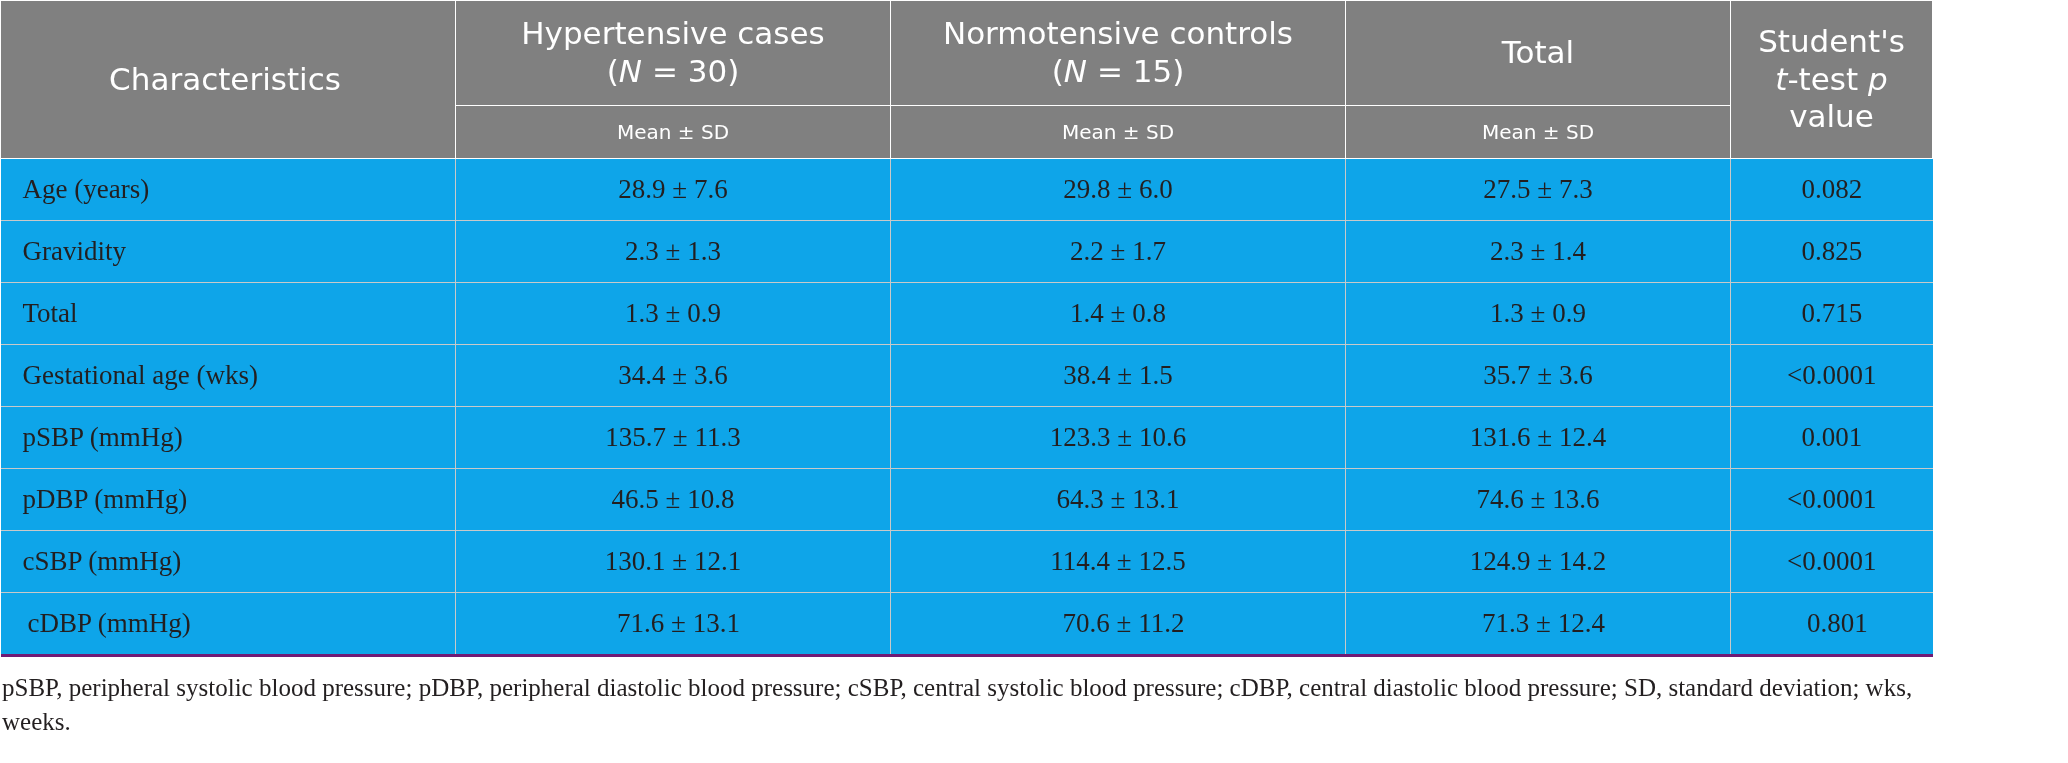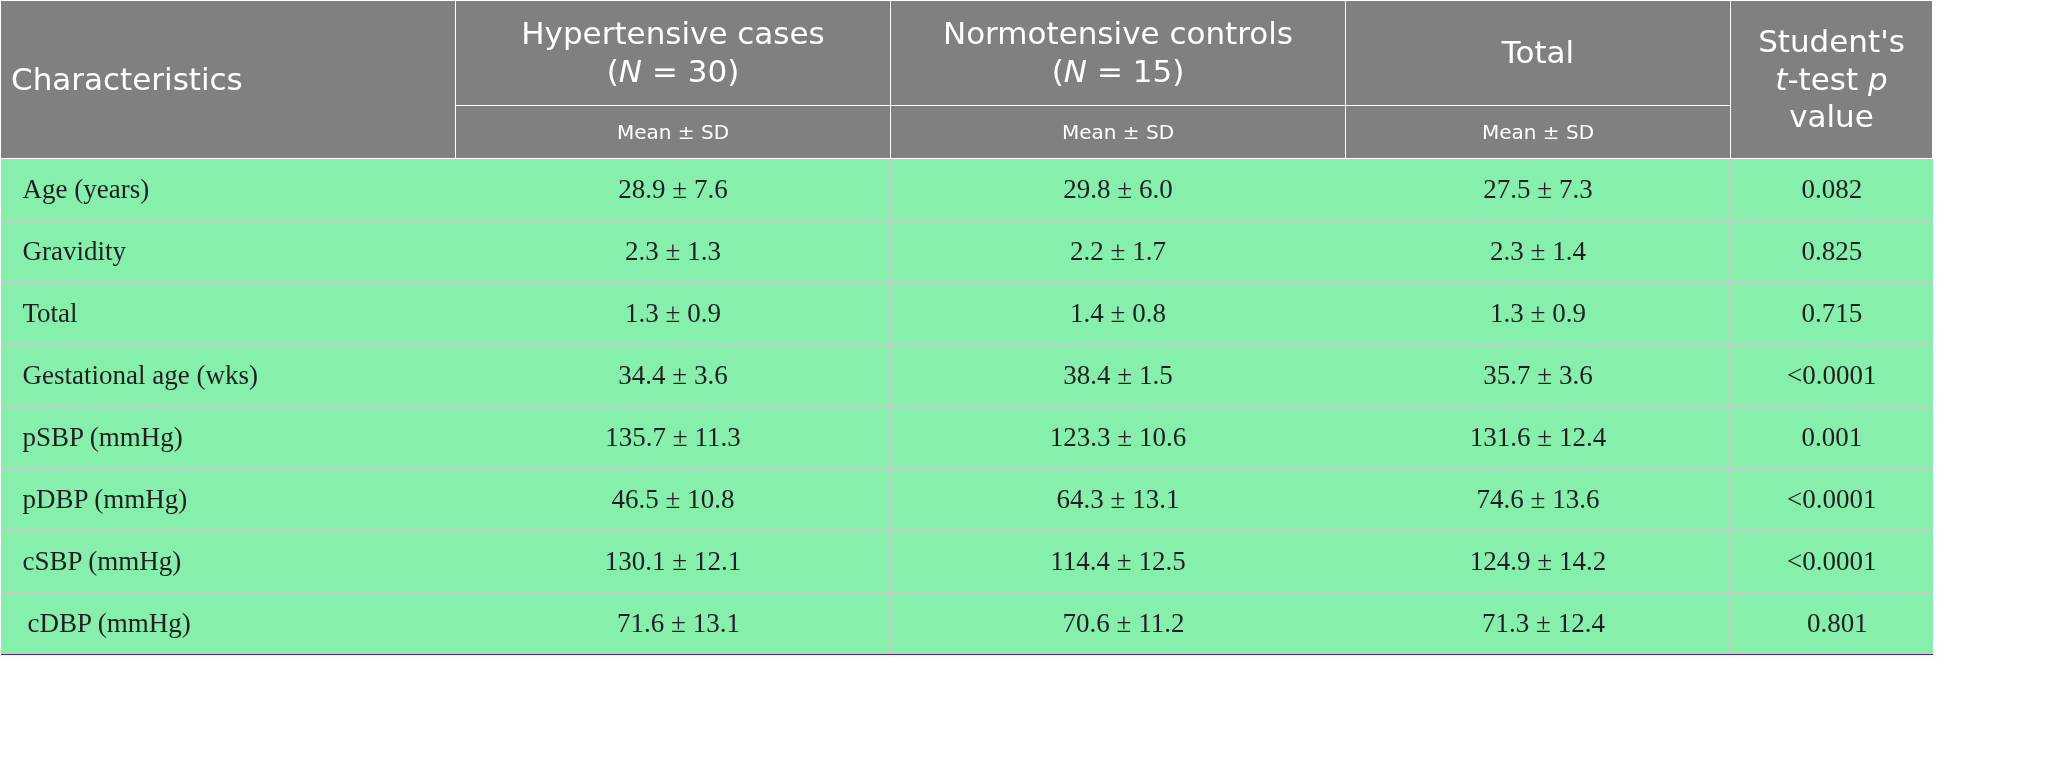--- a/index.html
+++ b/index.html
@@ -37,44 +37,44 @@
     font-family: "DejaVu Sans", sans-serif;
     font-weight: 400;
     font-size: 31px;
     line-height: 1.22;
     padding: 14px 16px;
     border: 1px solid #ffffff;
     vertical-align: middle;
     text-align: center;
   }
   thead th.left {
-    text-align: left;
+    text-align: center;
     padding-left: 10px;
   }
   thead tr.r2 th {
     font-size: 20px;
   }
   .ital { font-style: italic; }
 
   tbody td {
     font-family: "Liberation Serif", serif;
     font-size: 27px;
     color: #231f20;
     padding: 15px 16px;
     border-bottom: 1px solid #c9c9c9;
     text-align: center;
     vertical-align: middle;
-    background: #86efac;
+    background: #0ea5e9;
   }
   tbody td.left {
     text-align: left;
     padding-left: 22px;
   }
   tbody tr:last-child td {
-    border-bottom: 1px solid #701a75;
+    border-bottom: 3px solid #701a75;
     padding-left: 27px;
   }
   tbody td.vsep {
     border-left: 1px solid #c9c9c9;
   }
   .footnote {
     font-family: "Liberation Serif", serif;
     font-size: 25px;
     line-height: 1.35;
     color: #231f20;
@@ -168,13 +168,14 @@
       <tr>
         <td class="left">cDBP (mmHg)</td>
         <td class="vsep">71.6 ± 13.1</td>
         <td class="vsep">70.6 ± 11.2</td>
         <td class="vsep">71.3 ± 12.4</td>
         <td class="vsep">0.801</td>
       </tr>
     </tbody>
   </table>
 
+  <div class="footnote">pSBP, peripheral systolic blood pressure; pDBP, peripheral diastolic blood pressure; cSBP, central systolic blood pressure; cDBP, central diastolic blood pressure; SD, standard deviation; wks, weeks.</div>
 </div>
 
 </body></html>

